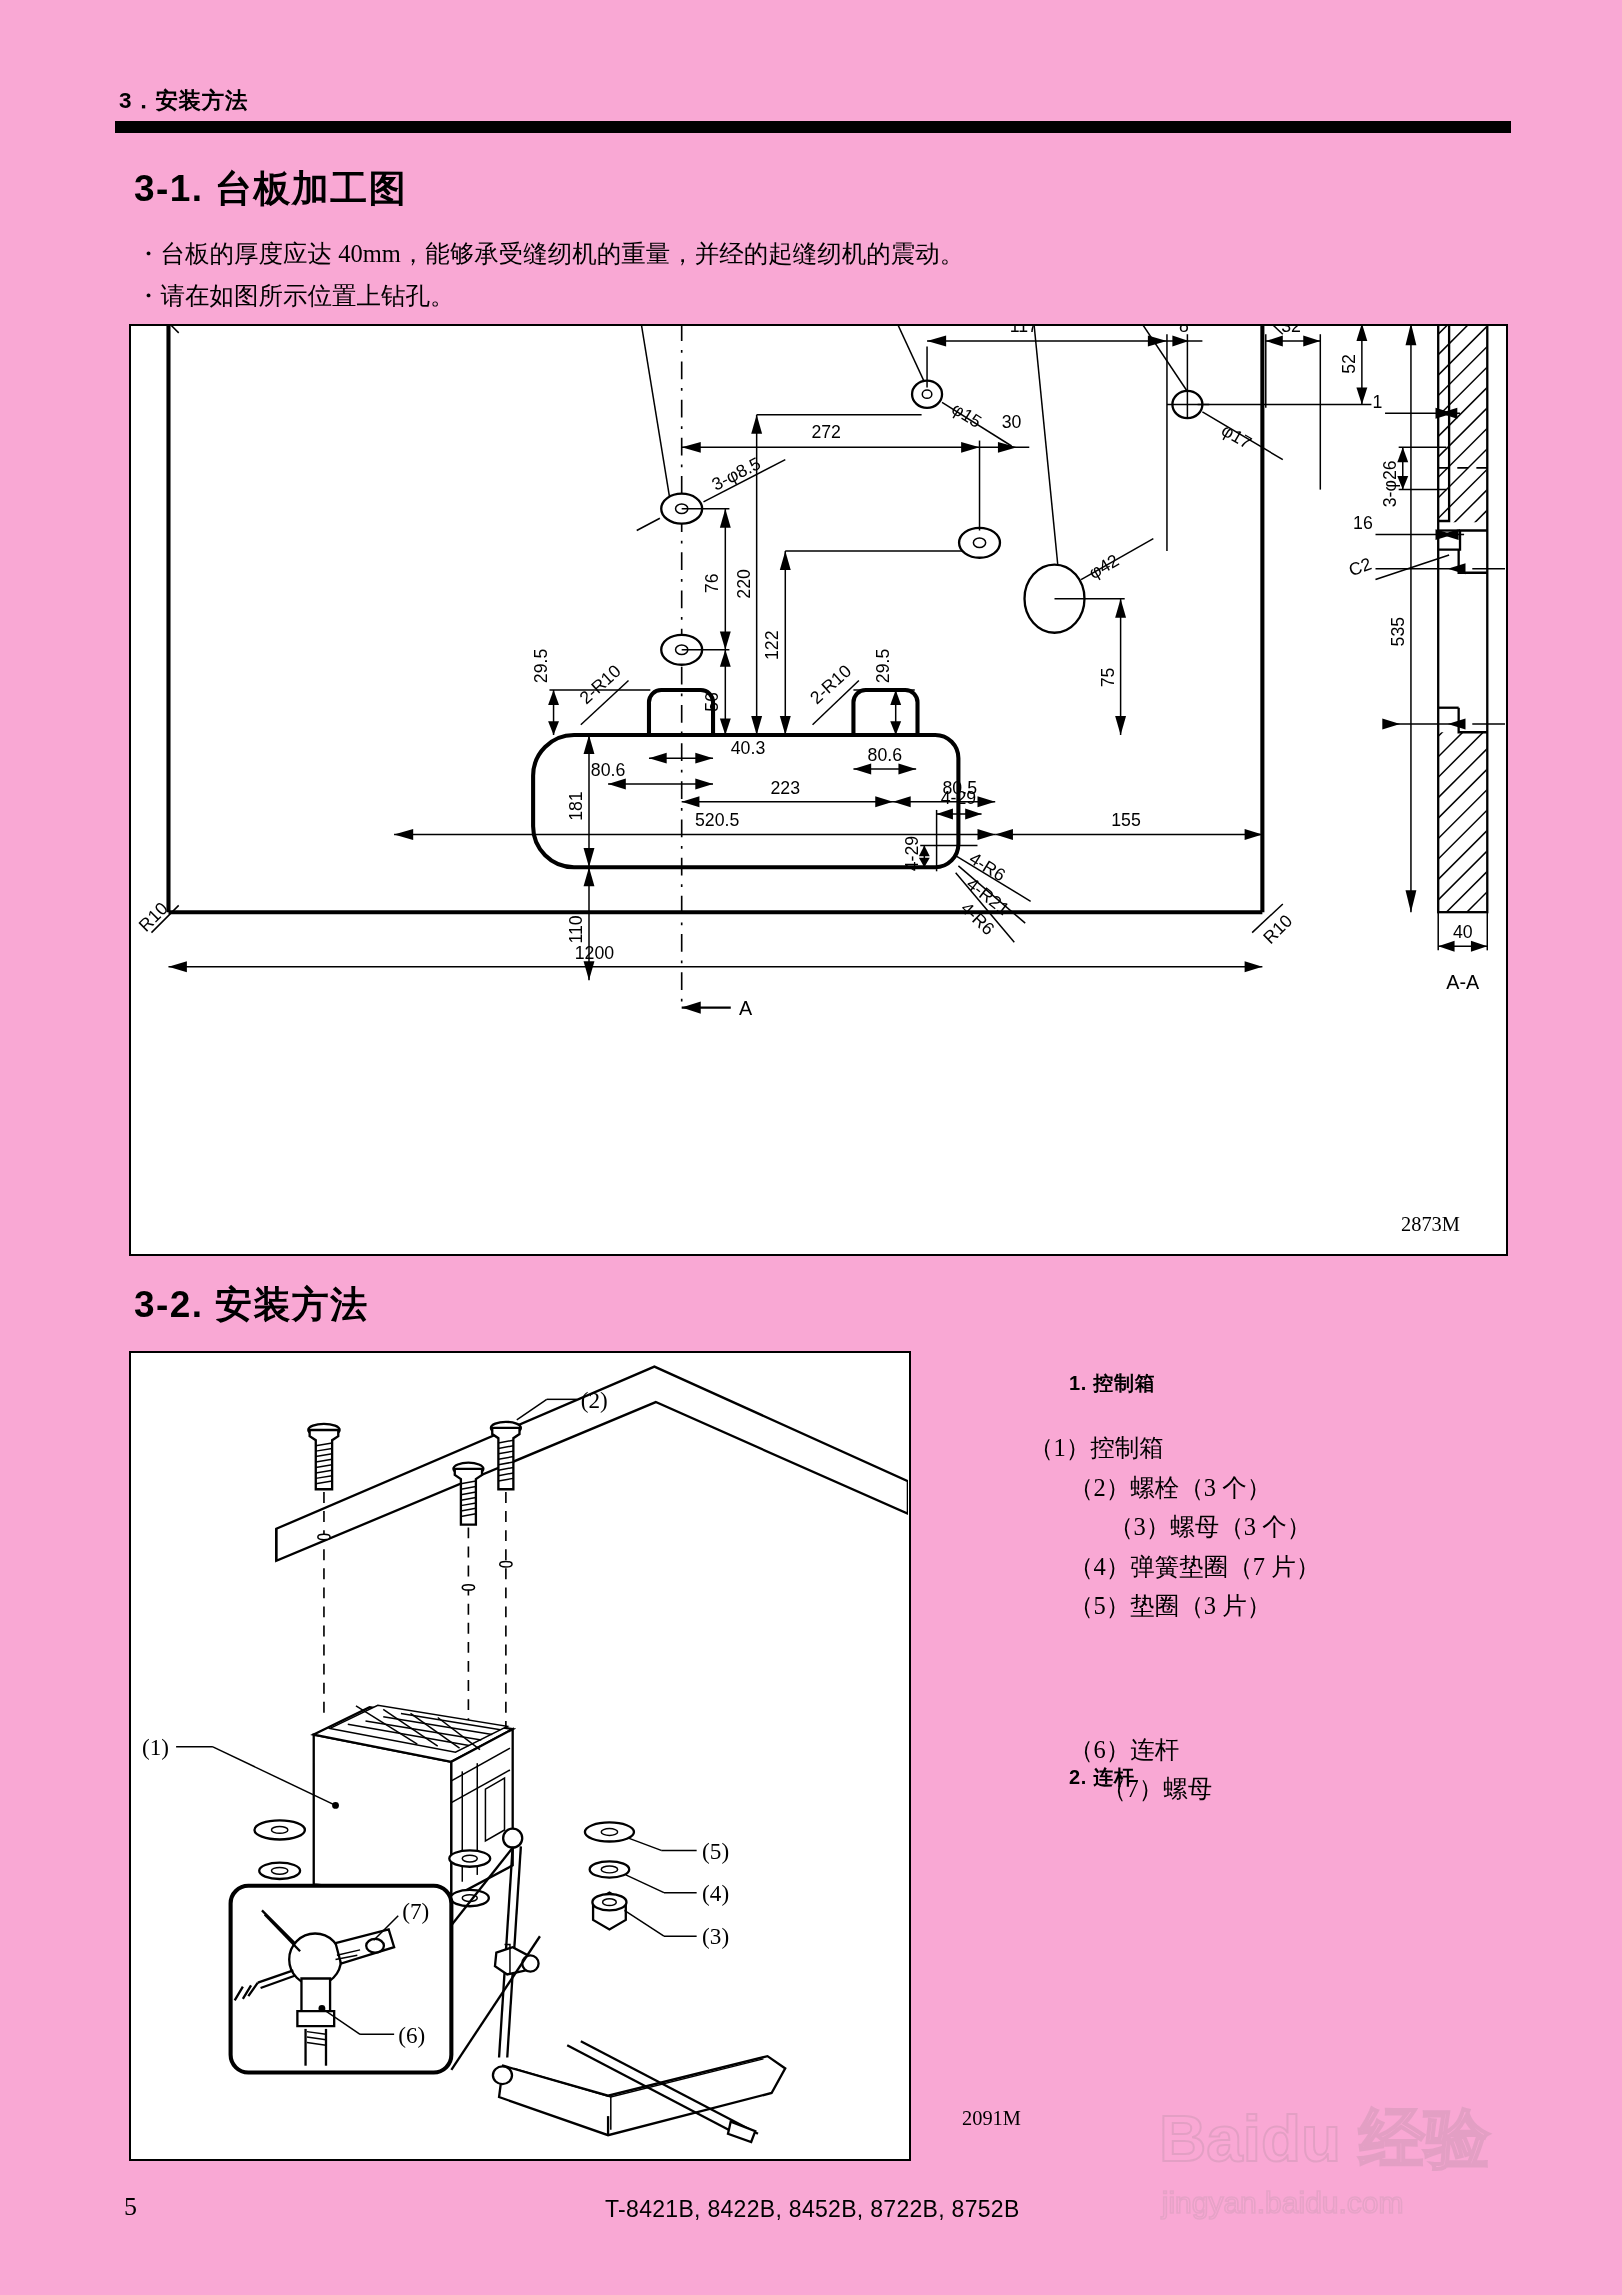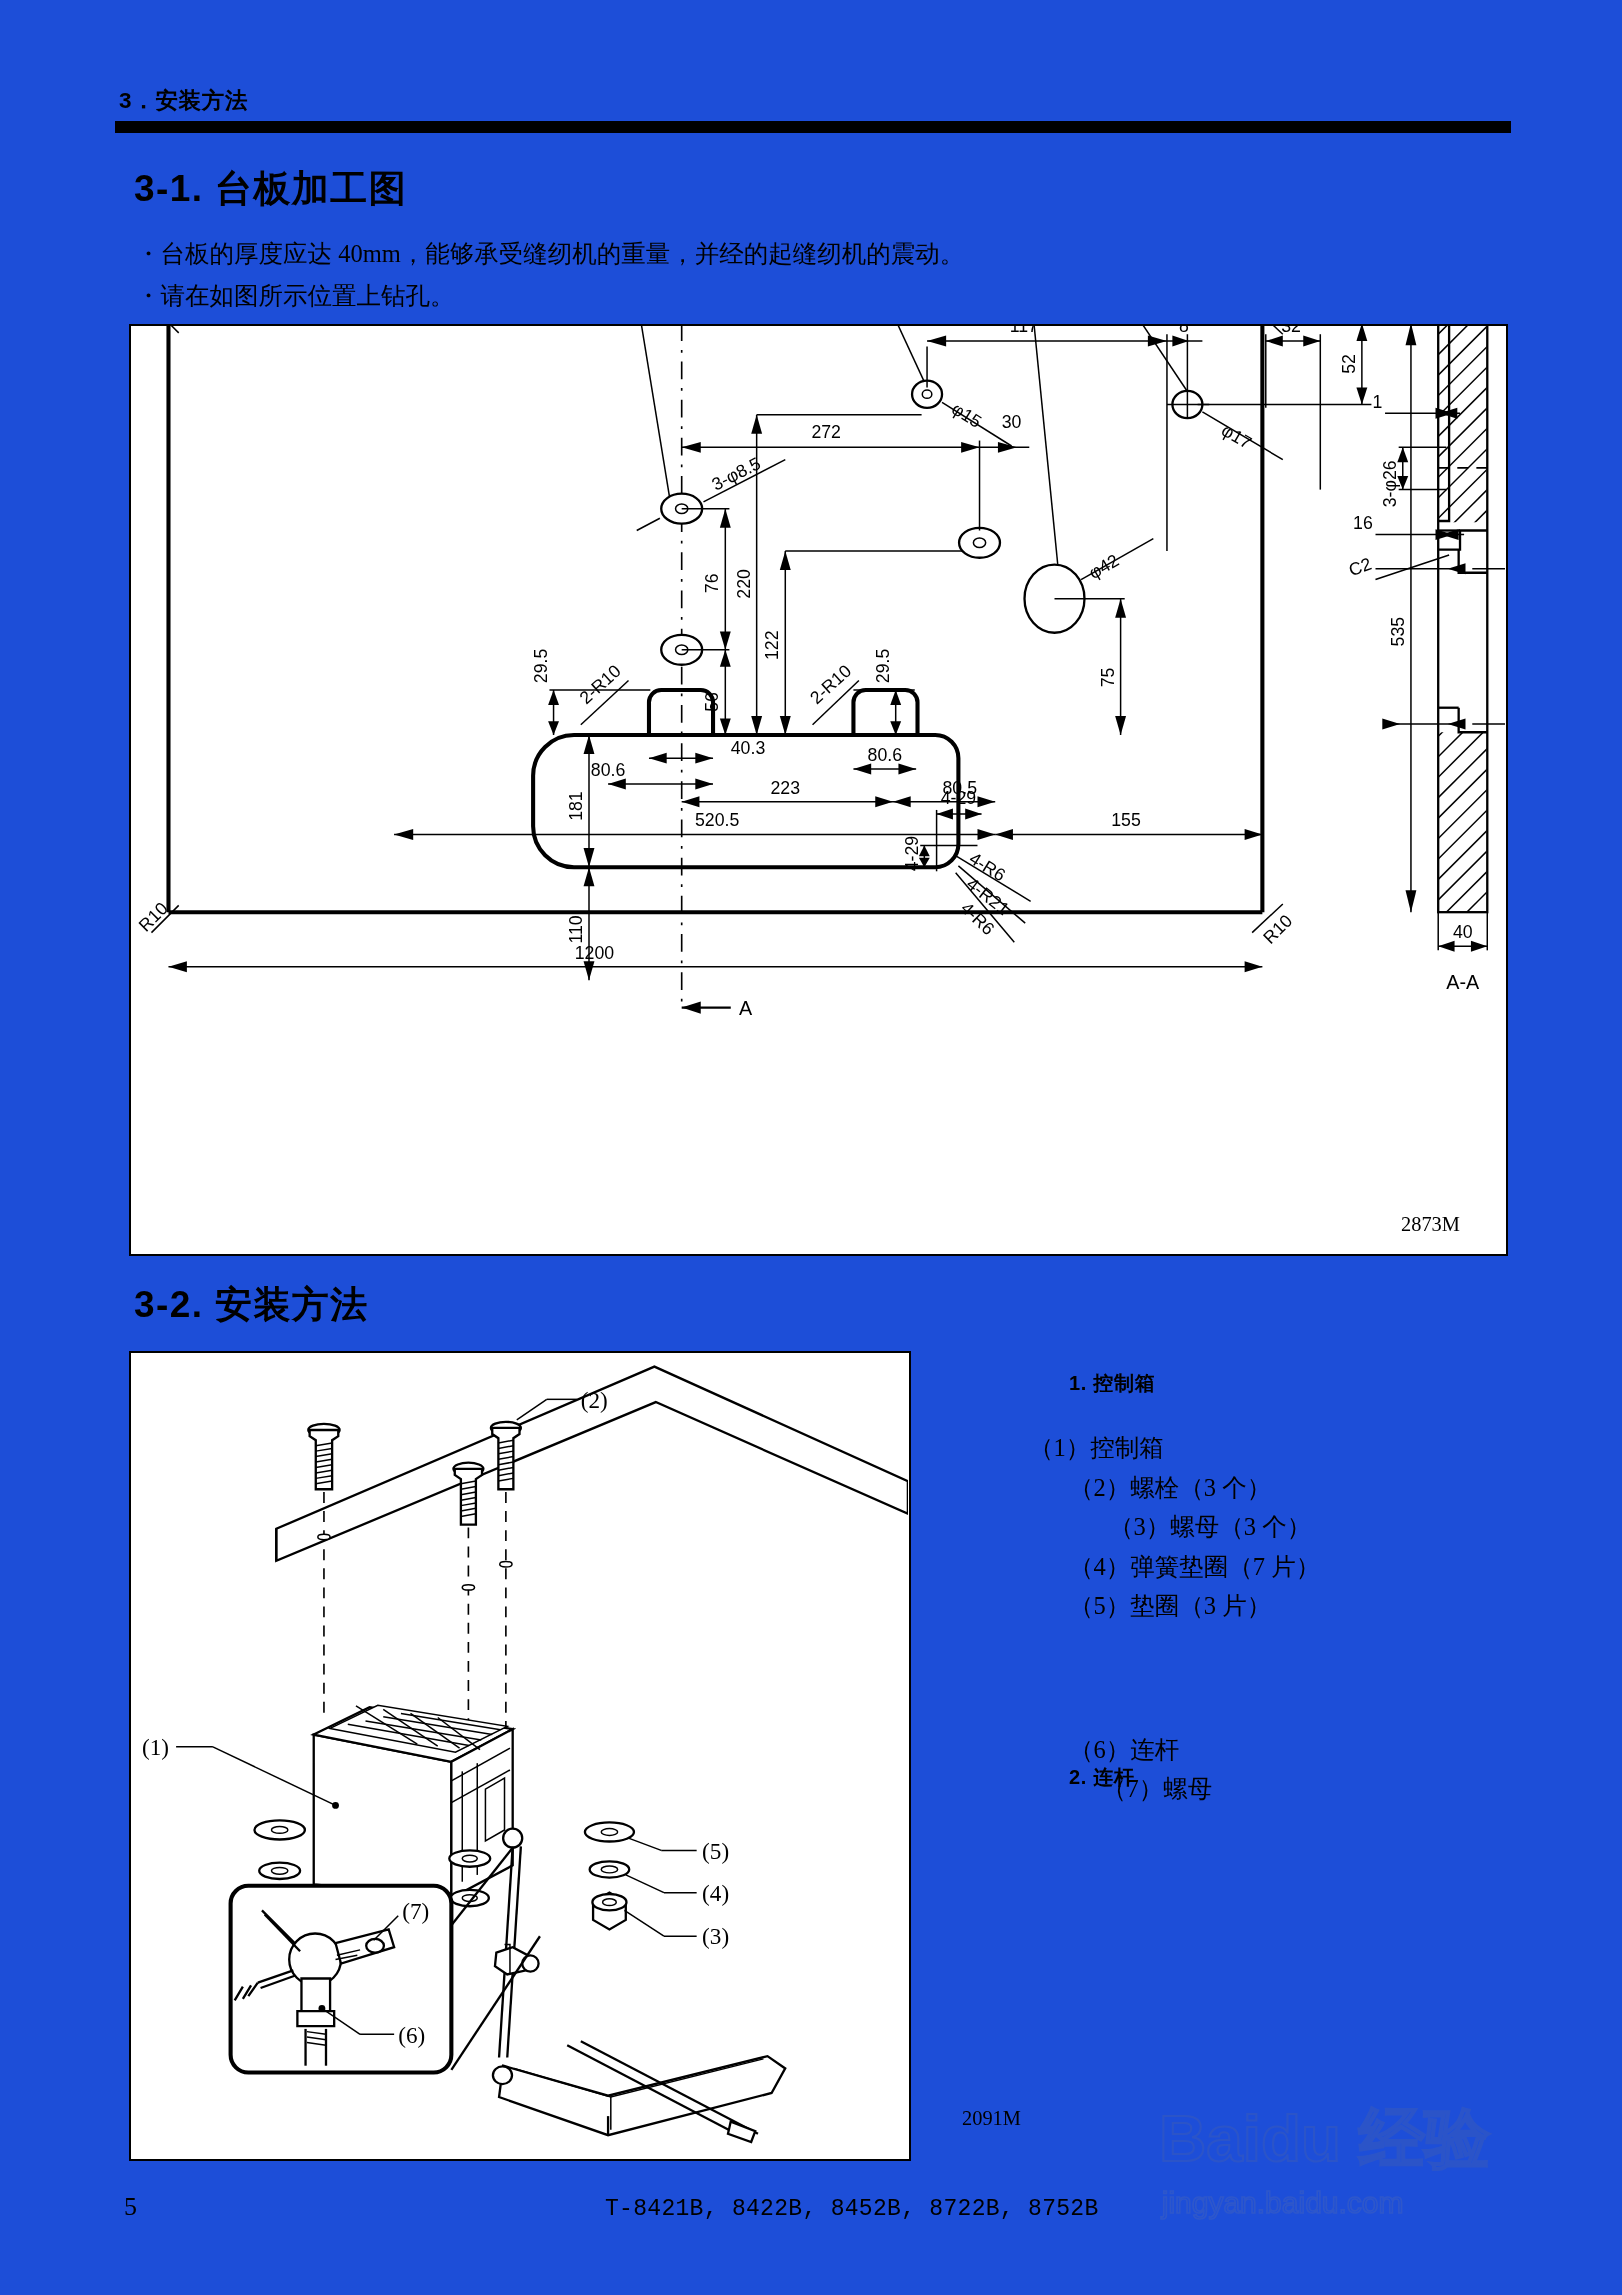--- a/index.html
+++ b/index.html
@@ -1,18 +1,18 @@
 <!DOCTYPE html>
 <html style="font-size:11px"><head>
 <meta charset="utf-8">
 <title>Manual Page</title>
 <style>
   html,body{margin:0;padding:0;background:#fff;}
   body{width:1622px;height:2295px;position:relative;font-family:"Liberation Serif",serif;color:#000;overflow:hidden;}
-  .page{position:absolute;inset:0;background:#1d4ed8;}
+  .page{position:absolute;inset:0;background:#f9a8d4;}
 
   
   .hdr-title{position:absolute;left:119px;top:85px;font-family:"Liberation Sans",sans-serif;font-weight:bold;font-size:22.5px;letter-spacing:0.7px;}
   .hdr-rule{position:absolute;left:115px;top:121px;width:1396px;height:11.6px;background:#000;}
 
   
   .sec-h{position:absolute;font-family:"Liberation Sans",sans-serif;font-weight:bold;font-size:37px;letter-spacing:1.4px;}
   #sec31{left:134px;top:164px;}
   #sec32{left:134px;top:1280px;}
 
@@ -46,21 +46,21 @@
   .lbl{font-family:"Liberation Sans",sans-serif;font-weight:bold;font-size:29px;}
   .ltr{font-size:29px;}
   .callout{font-size:34px;font-family:"Liberation Serif",serif;}
 
   
   .pl-h{position:absolute;font-family:"Liberation Sans",sans-serif;font-weight:bold;font-size:20px;letter-spacing:0.7px;white-space:nowrap;}
   .pl-i{position:absolute;font-family:"Liberation Serif",serif;font-size:24.5px;white-space:nowrap;}
 
   
   #pgnum{position:absolute;left:124px;top:2192px;font-size:26px;font-family:"Liberation Serif",serif;}
-  #models{position:absolute;left:605px;top:2196px;font-size:23px;font-family:Liberation Mono, monospace;letter-spacing:0.3px;}
+  #models{position:absolute;left:605px;top:2196px;font-size:23px;font-family:Liberation Sans, sans-serif;letter-spacing:0.3px;}
 
   
   #wm{position:absolute;left:1159px;top:2086px;width:423px;height:157px;opacity:.16;pointer-events:none;}
   #wm .wtxt{font-family:"Liberation Sans",sans-serif;font-weight:bold;font-size:96px;fill:none;stroke:#777;stroke-width:3;}
   #wm .wsub{font-family:"Liberation Sans",sans-serif;font-size:44px;fill:none;stroke:#888;stroke-width:2.4;}
 </style>
 </head>
 <body>
 
 <div class="page">

